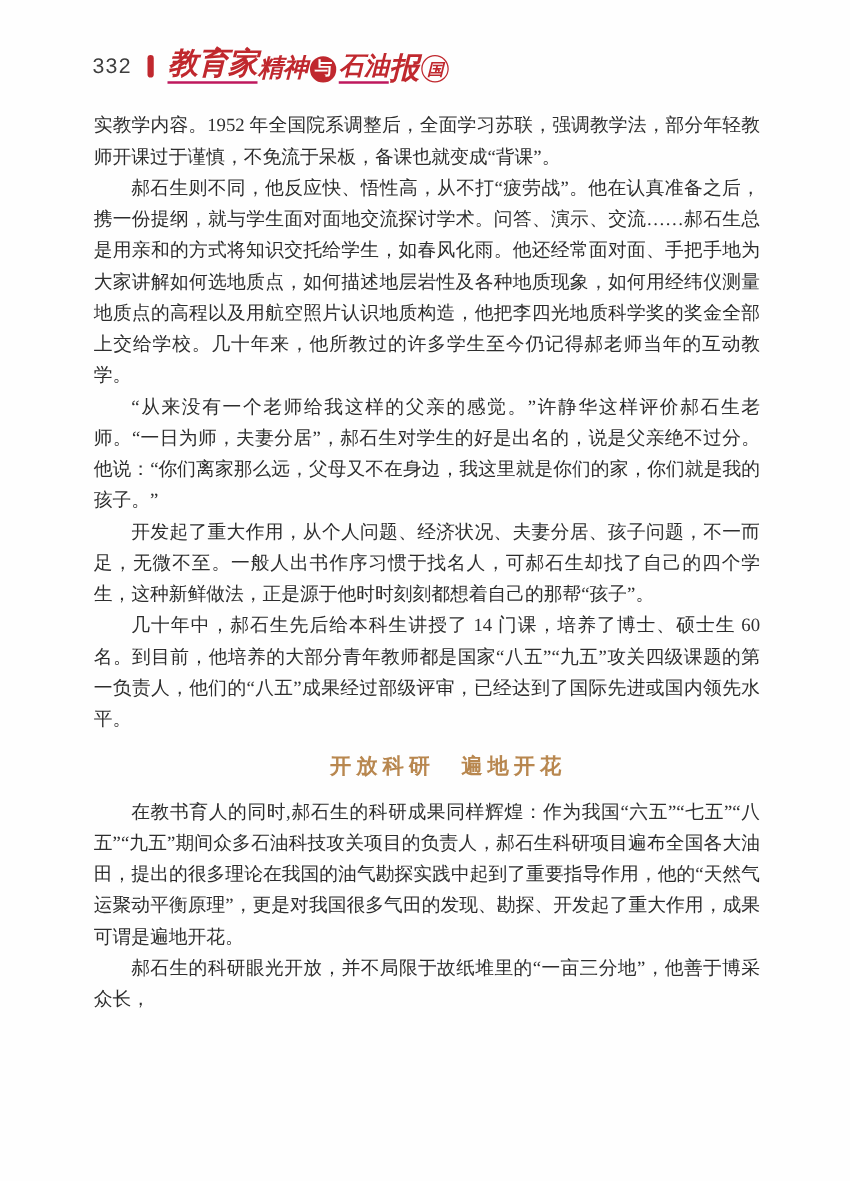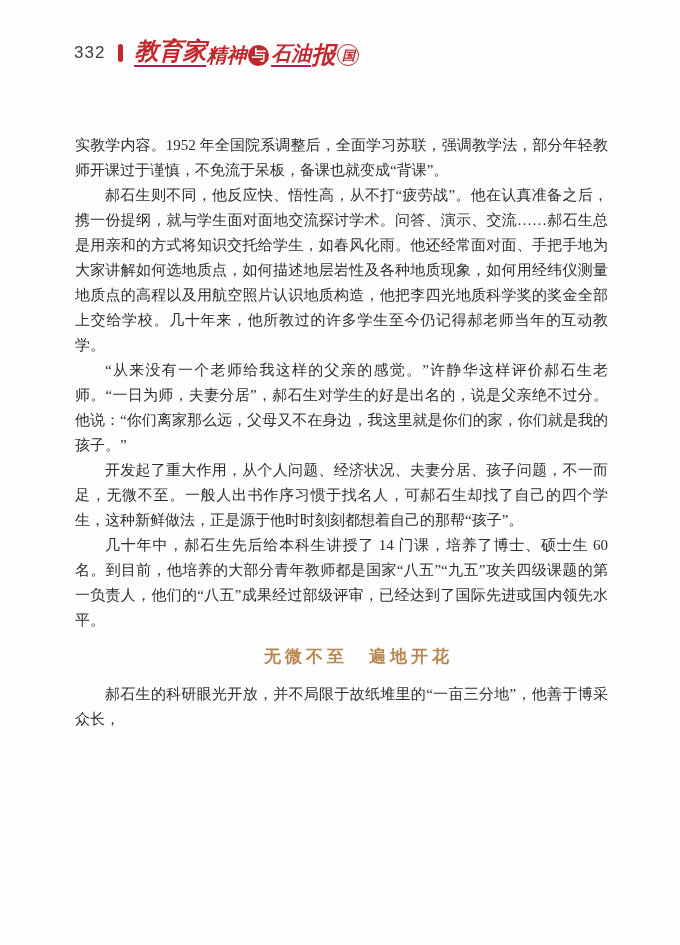--- a/index.html
+++ b/index.html
@@ -51,21 +51,21 @@
     margin:0 0 1px 2px; flex:0 0 auto;
   }
   
   .content {
     position:absolute; top:89px; left:75px; width:533px;
     font-size:15px; line-height:25px; color:#2d2d2d;
     text-align:justify;
     -webkit-text-size-adjust:none;
   }
   .content p { text-indent:2em; }
-  .content p.continuation { text-indent:0;margin-top:44px; }
+  .content p.continuation { text-indent:0; }
   .section-heading {
     text-align:center;
     color:#b8874f;
     font-size:17px; font-weight:bold;
     letter-spacing:4px;
     line-height:26px;
     margin:11px 0 12px 0;
     text-indent:0;
   }
 </style>
@@ -87,18 +87,19 @@
     </span>
   </div>
 
   <div class="content">
     <p class="continuation">实教学内容。1952 年全国院系调整后，全面学习苏联，强调教学法，部分年轻教师开课过于谨慎，不免流于呆板，备课也就变成“背课”。</p>
     <p>郝石生则不同，他反应快、悟性高，从不打“疲劳战”。他在认真准备之后，携一份提纲，就与学生面对面地交流探讨学术。问答、演示、交流……郝石生总是用亲和的方式将知识交托给学生，如春风化雨。他还经常面对面、手把手地为大家讲解如何选地质点，如何描述地层岩性及各种地质现象，如何用经纬仪测量地质点的高程以及用航空照片认识地质构造，他把李四光地质科学奖的奖金全部上交给学校。几十年来，他所教过的许多学生至今仍记得郝老师当年的互动教学。</p>
     <p>“从来没有一个老师给我这样的父亲的感觉。”许静华这样评价郝石生老师。“一日为师，夫妻分居”，郝石生对学生的好是出名的，说是父亲绝不过分。他说：“你们离家那么远，父母又不在身边，我这里就是你们的家，你们就是我的孩子。”</p>
     <p>开发起了重大作用，从个人问题、经济状况、夫妻分居、孩子问题，不一而足，无微不至。一般人出书作序习惯于找名人，可郝石生却找了自己的四个学生，这种新鲜做法，正是源于他时时刻刻都想着自己的那帮“孩子”。</p>
     <p>几十年中，郝石生先后给本科生讲授了 14 门课，培养了博士、硕士生 60 名。到目前，他培养的大部分青年教师都是国家“八五”“九五”攻关四级课题的第一负责人，他们的“八五”成果经过部级评审，已经达到了国际先进或国内领先水平。</p>
 
-    <p class="section-heading">无微不至　遍地开花</p>
+    <p class="section-heading">开放科研　遍地开花</p>
 
+    <p>在教书育人的同时,郝石生的科研成果同样辉煌：作为我国“六五”“七五”“八五”“九五”期间众多石油科技攻关项目的负责人，郝石生科研项目遍布全国各大油田，提出的很多理论在我国的油气勘探实践中起到了重要指导作用，他的“天然气运聚动平衡原理”，更是对我国很多气田的发现、勘探、开发起了重大作用，成果可谓是遍地开花。</p>
     <p>郝石生的科研眼光开放，并不局限于故纸堆里的“一亩三分地”，他善于博采众长，</p>
   </div>
 
 </div>
 
 </body></html>

